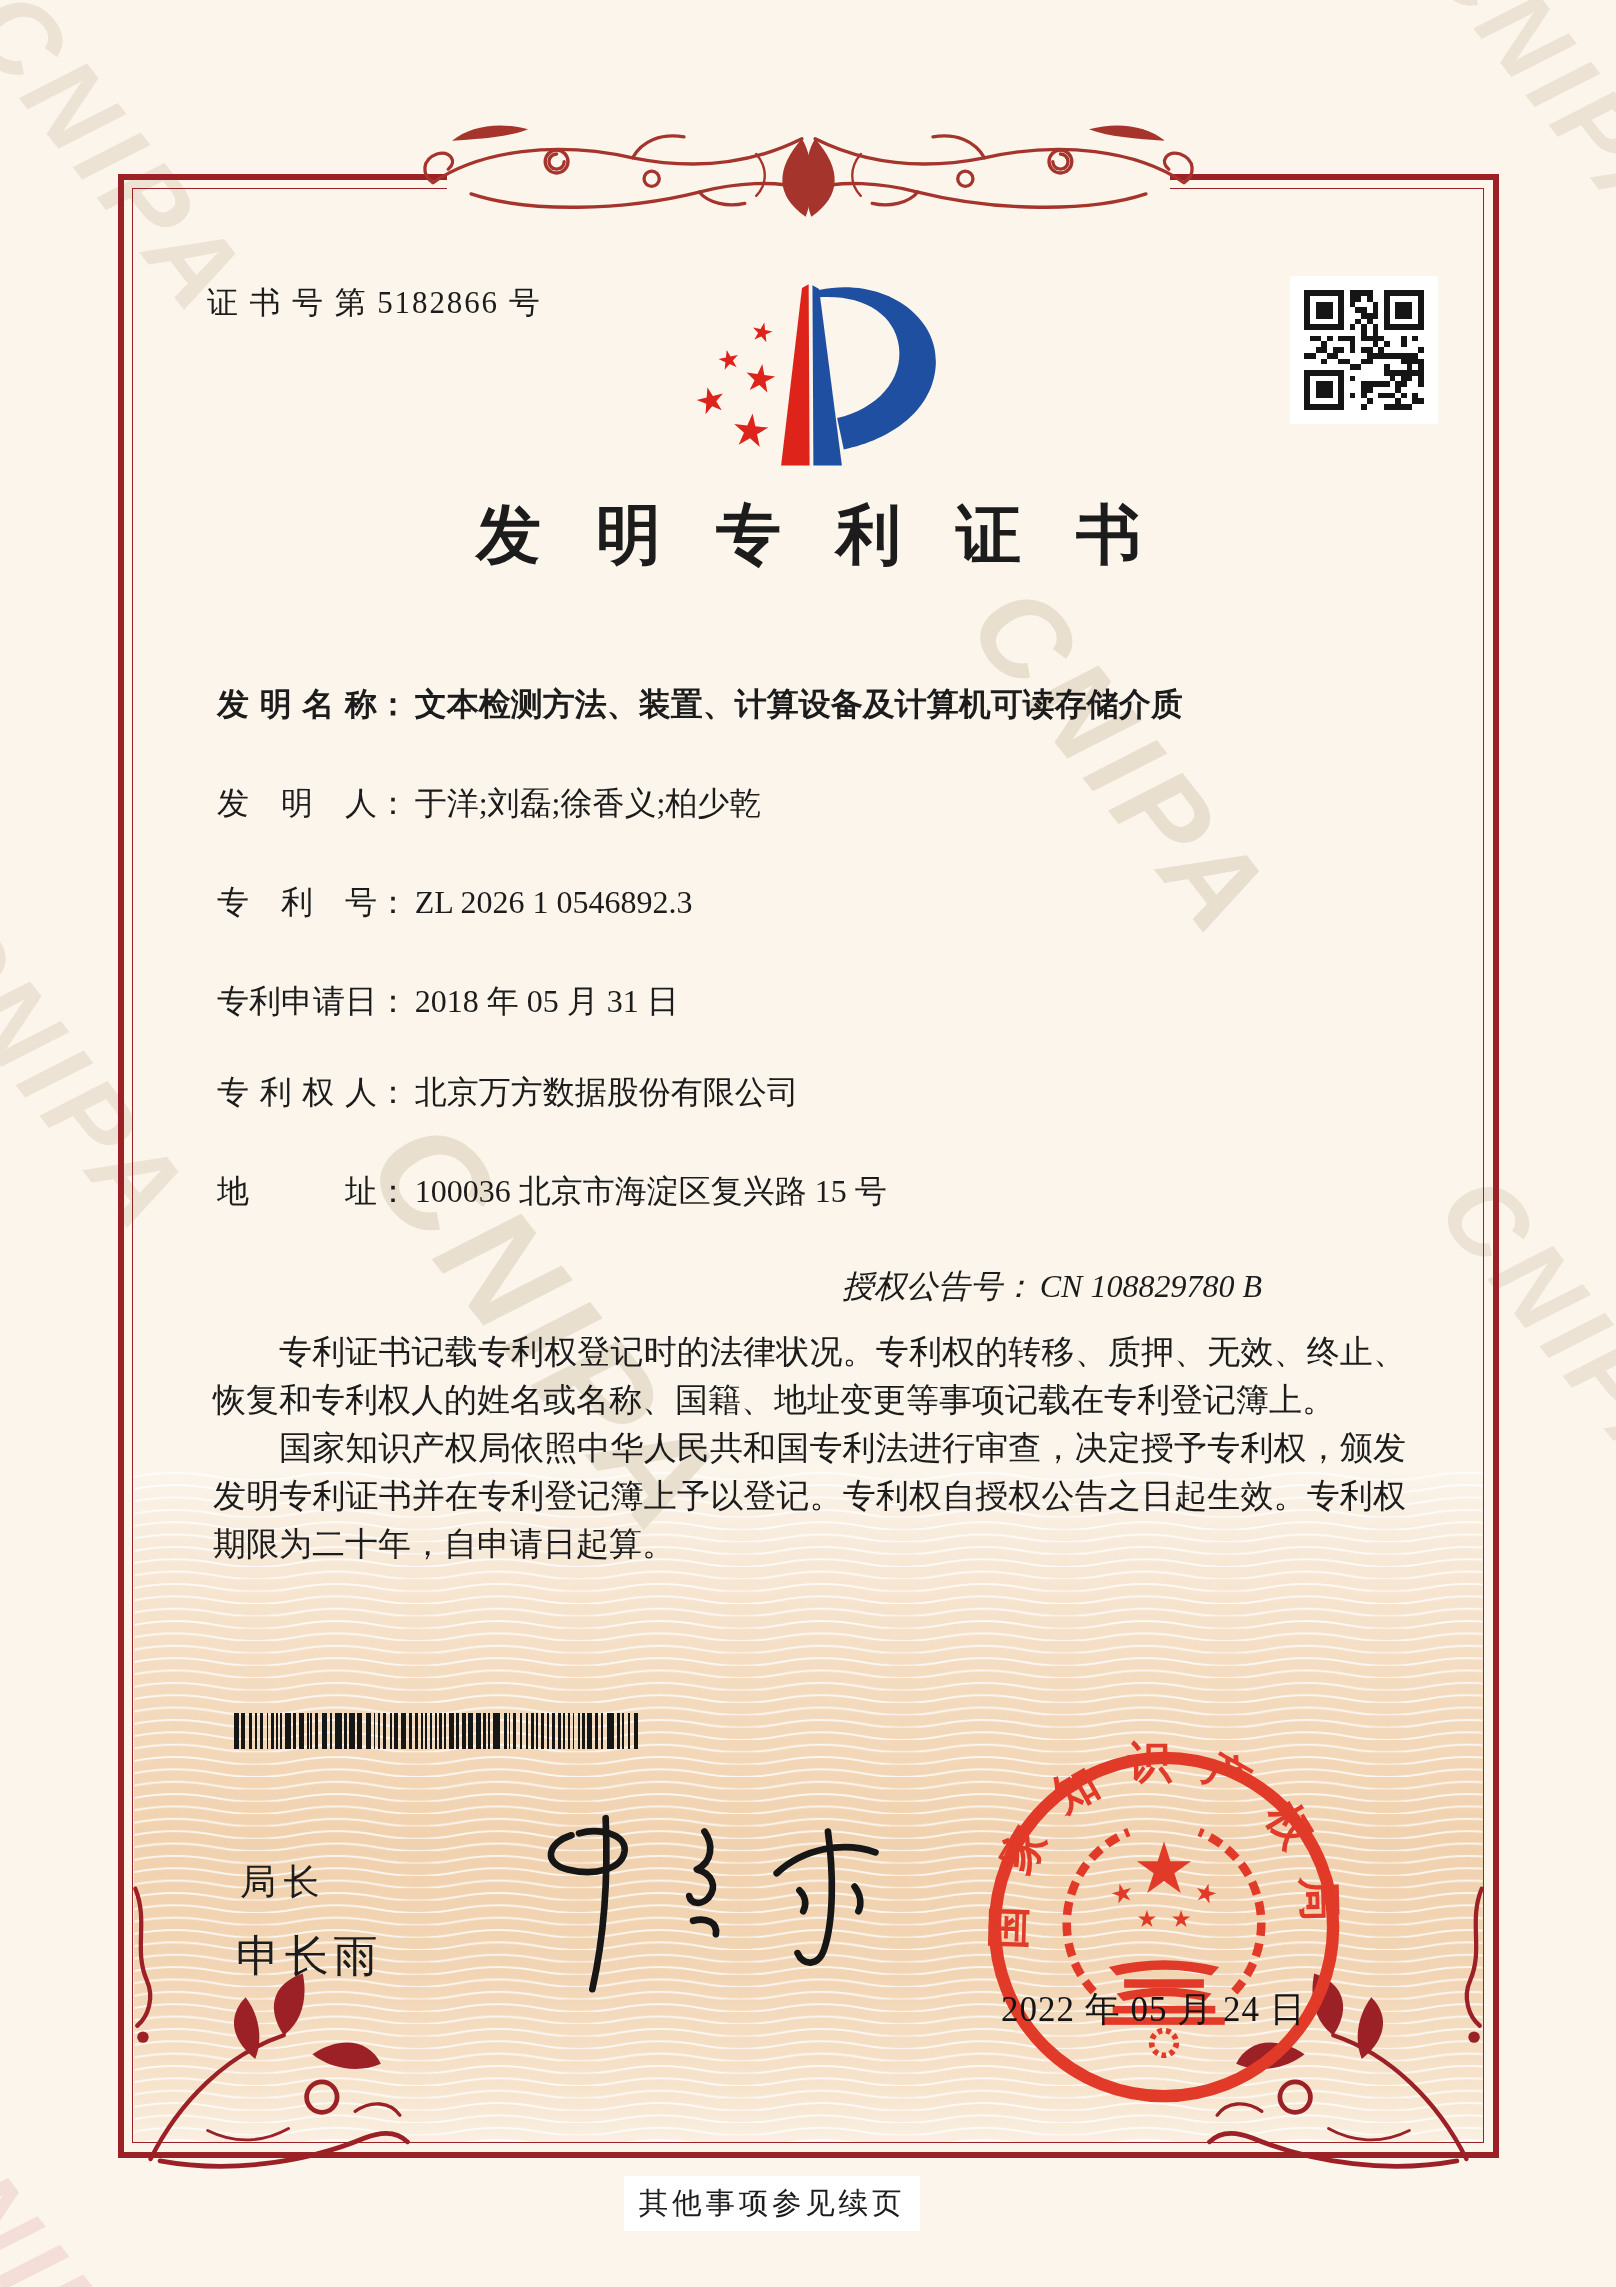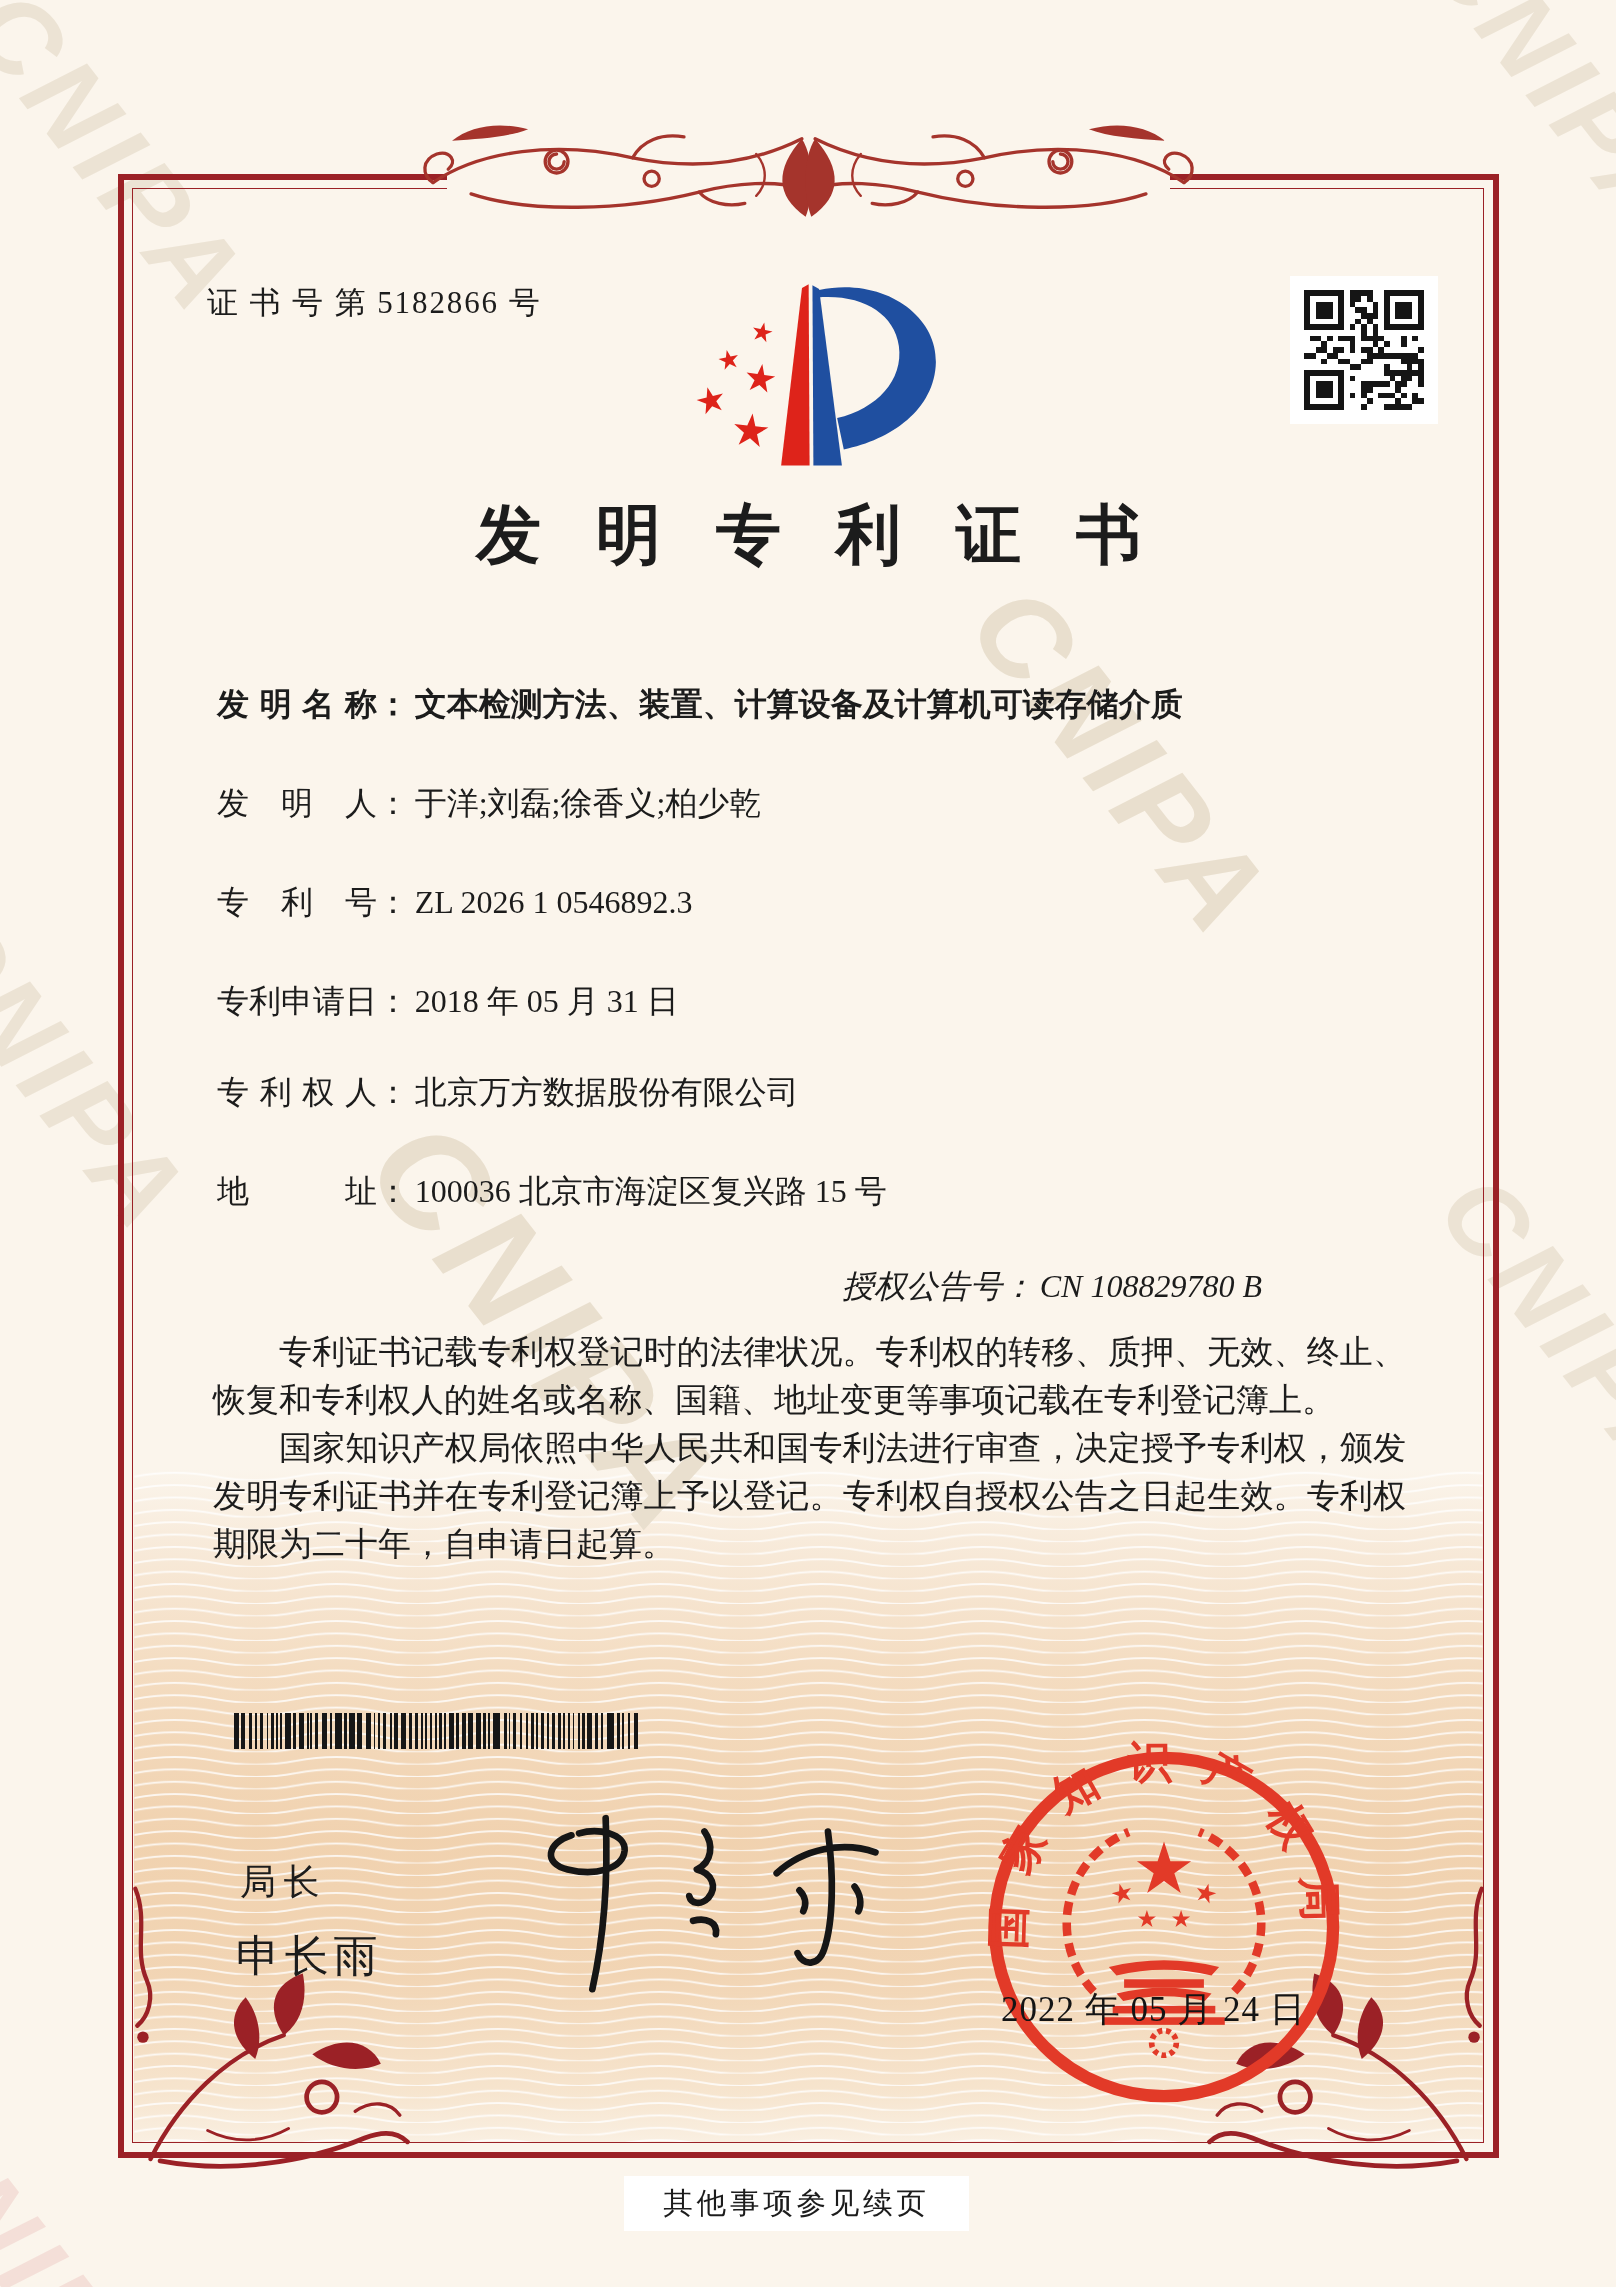--- a/index.html
+++ b/index.html
@@ -45,21 +45,21 @@
   .sig-title{position:absolute;left:240px;top:1858px;font-size:36px;letter-spacing:7.6px;z-index:4;}
   .sig-name{position:absolute;left:236px;top:1927px;font-size:44px;letter-spacing:4.8px;z-index:4;}
   .sig-hand{position:absolute;left:480px;top:1803px;z-index:4;}
   
   .seal{position:absolute;left:974px;top:1737px;z-index:5;}
   .seal-date{position:absolute;left:1001px;top:1986px;width:304px;text-align:center;font-size:35px;
       letter-spacing:1px;color:#141414;z-index:6;white-space:nowrap;}
   
   .footer-page{position:absolute;left:0;top:2098px;width:100%;text-align:center;font-size:29.5px;
       letter-spacing:3.8px;z-index:4;}
-  .footer-note{position:absolute;left:624px;top:2176px;width:345px;height:55px;background:#ffffff;
+  .footer-note{position:absolute;left:624px;top:2176px;width:296px;height:55px;background:#ffffff;
       text-align:center;line-height:55px;font-size:29.5px;letter-spacing:3.8px;z-index:3;}
 </style>
 </head>
 <body>
 
 <div class="page">
 
   <div class="warm-band">
     <svg class="waves" width="1349" height="675" viewBox="0 0 1418 710">
       <defs>

